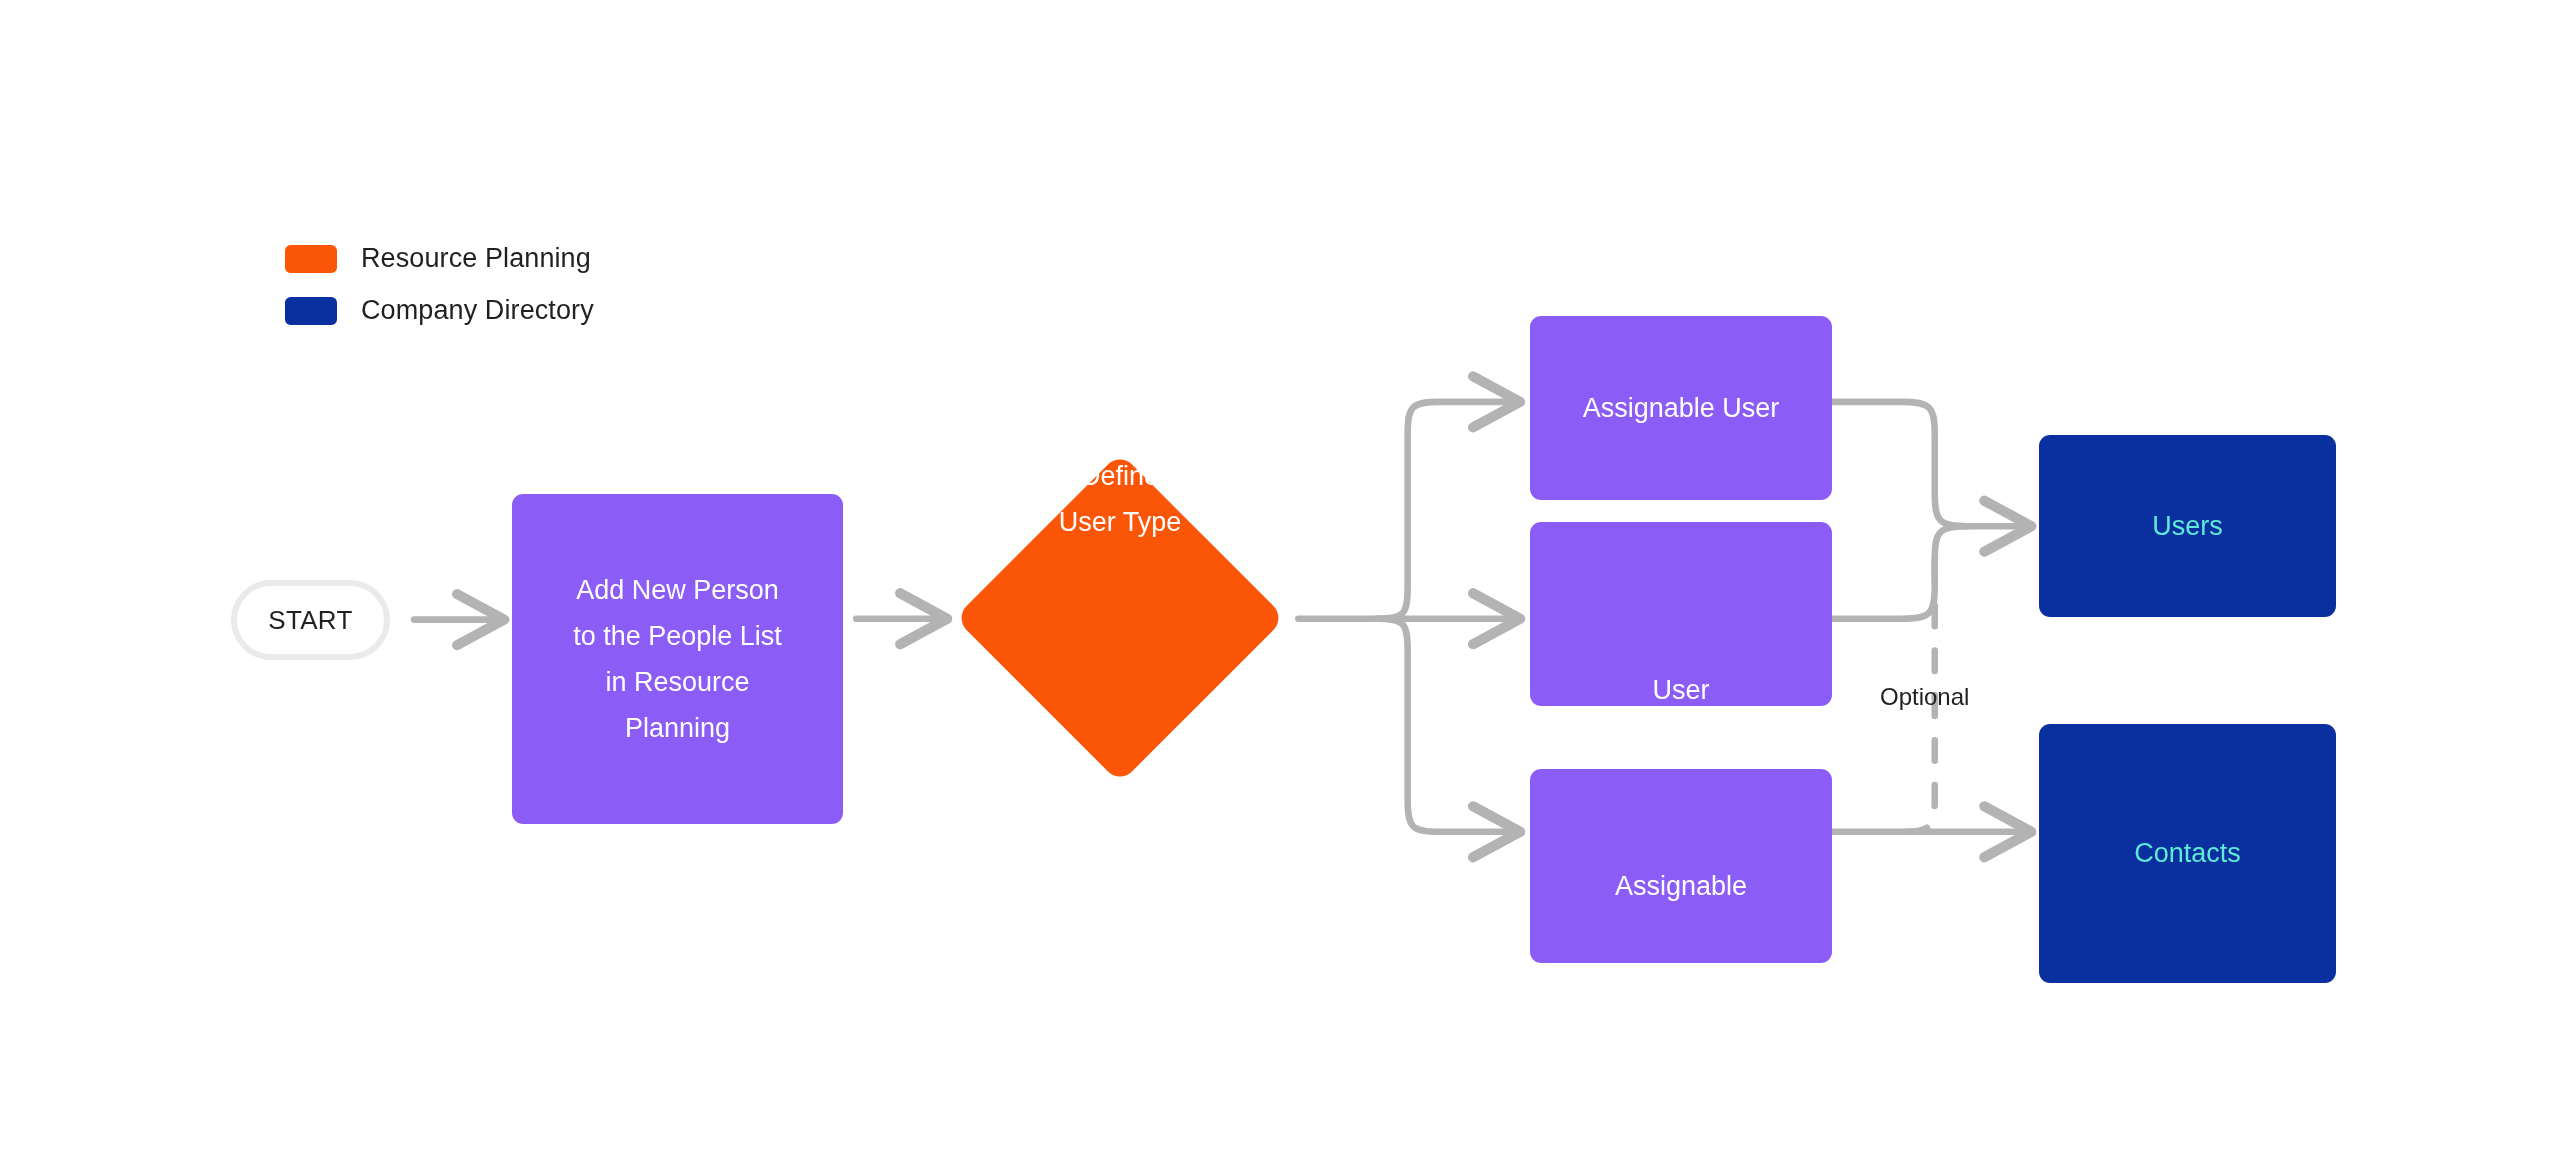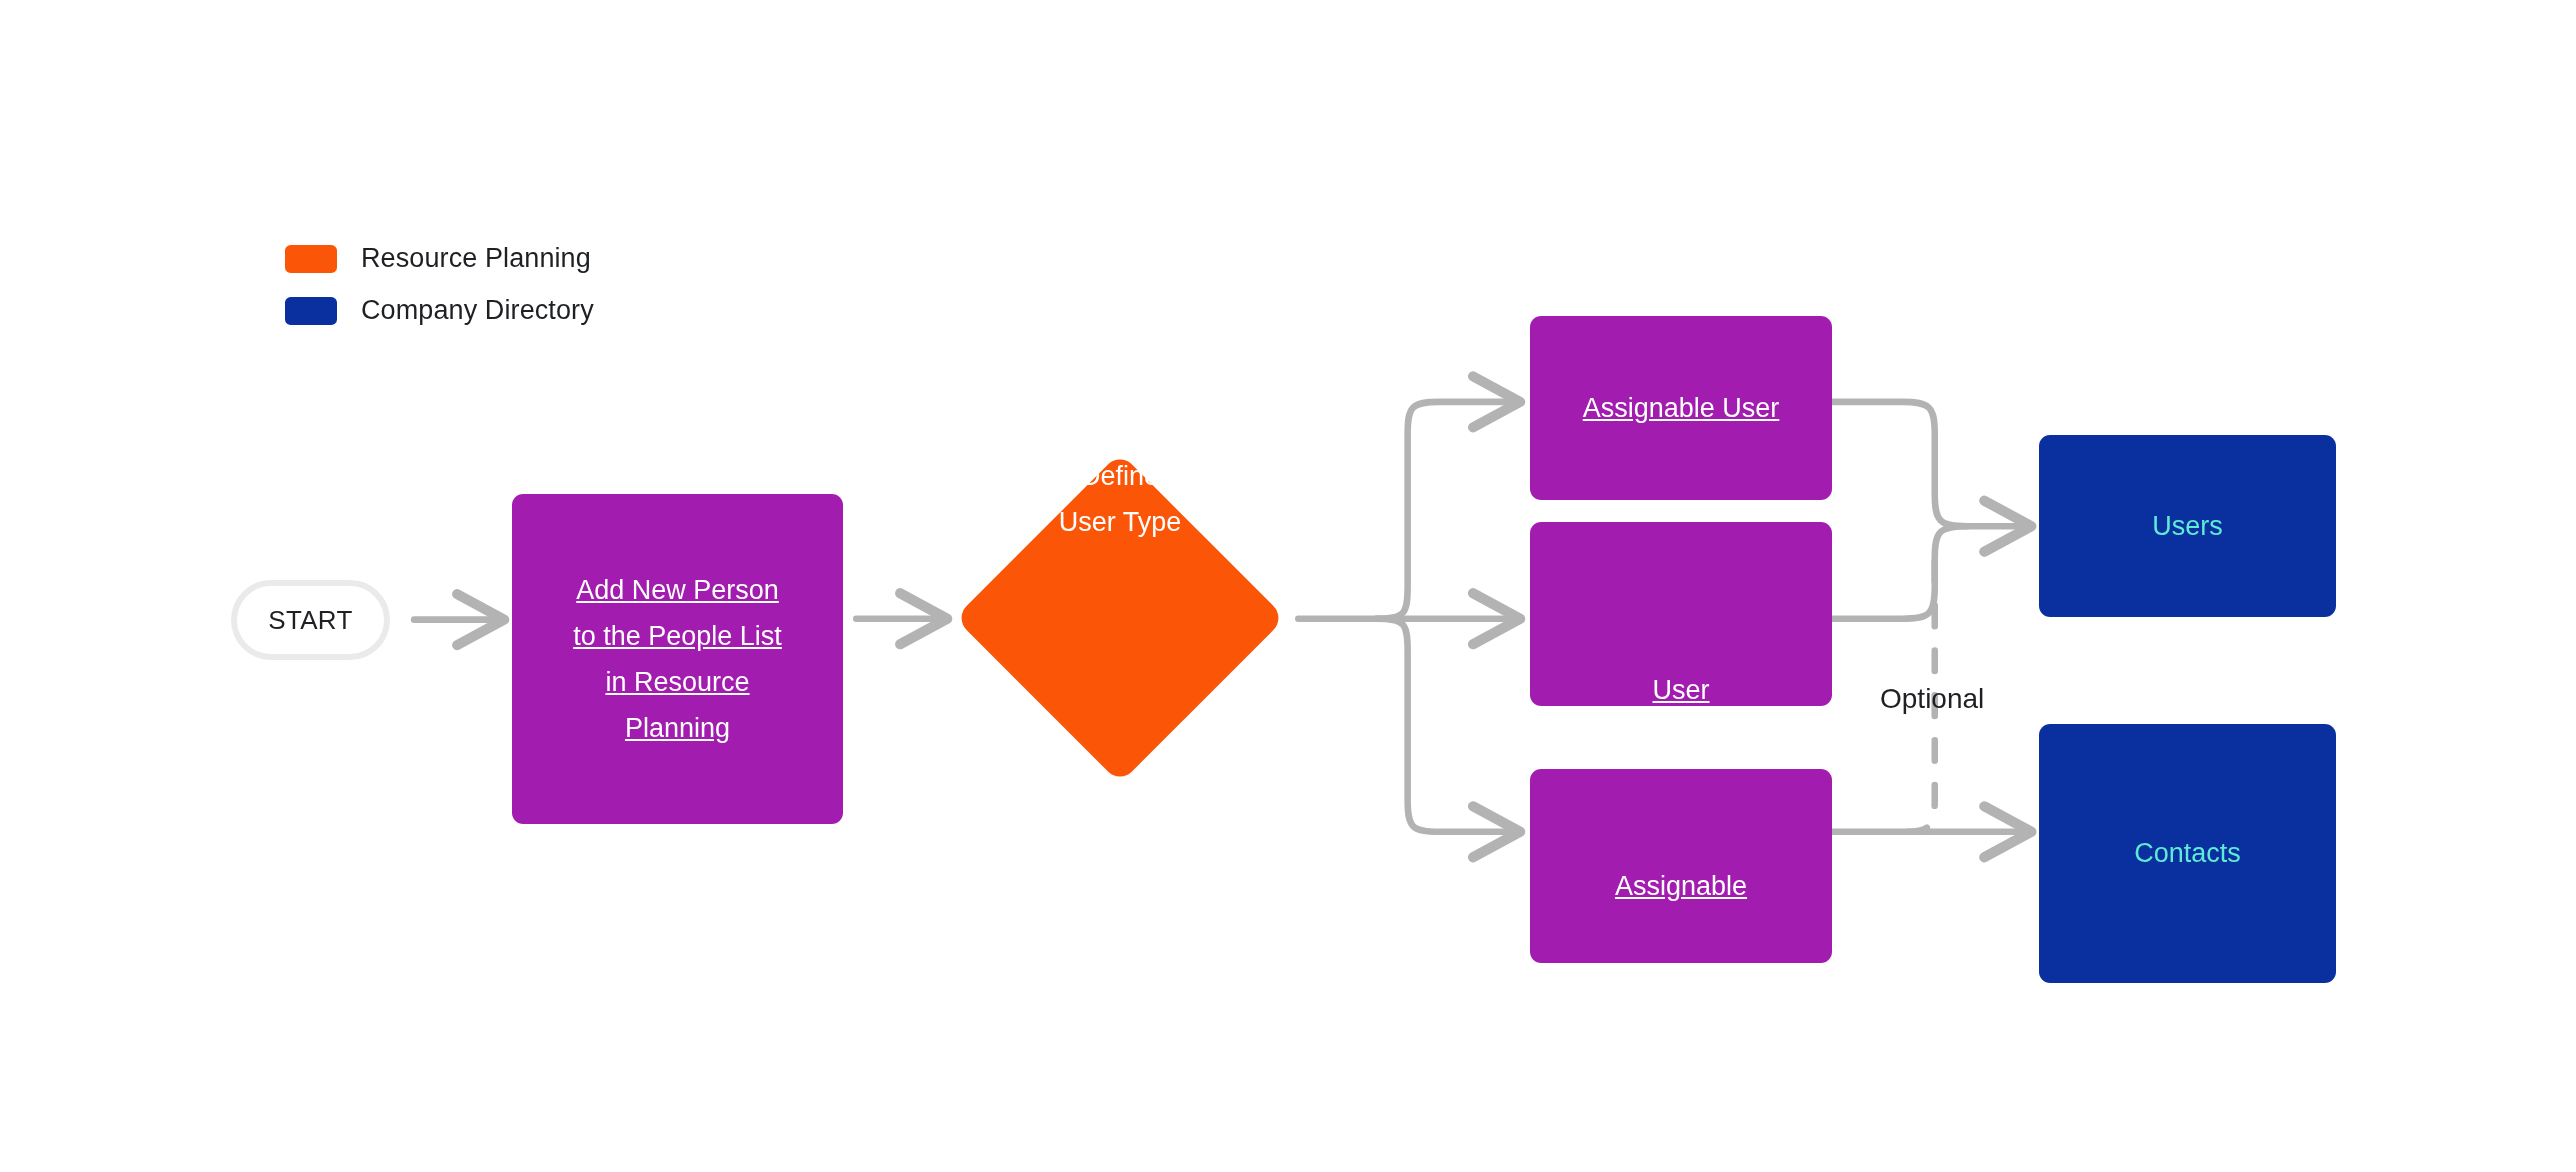--- a/index.html
+++ b/index.html
@@ -77,24 +77,23 @@
     height: 80px;
     background: #ffffff;
     border: 6.5px solid #eaeaea;
     border-radius: 40px;
     font-size: 26px;
     color: #1f2023;
     letter-spacing: 0.3px;
   }
 
   .proc {
-    background: #a21caf;
+    background: #8b5cf6;
     border-radius: 11.2px;
     color: #ffffff;
-    text-decoration: underline;
   }
 
   .proc-add {
     left: 512px;
     top: 453px;
     width: 331px;
     height: 330px;
     font-size: 27px;
     line-height: 46px;
     padding: 0 13px;
@@ -177,21 +176,21 @@
     top: 724px;
     width: 297px;
     height: 259px;
     font-size: 27px;
   }
 
   .edge-label {
     position: absolute;
     left: 1880px;
     top: 683px;
-    font-size: 28px;
+    font-size: 24px;
     color: #1f2023;
     white-space: nowrap;
   }
 
   .multiline {
     white-space: pre-line;
   }
 </style>
 </head>
 <body>

